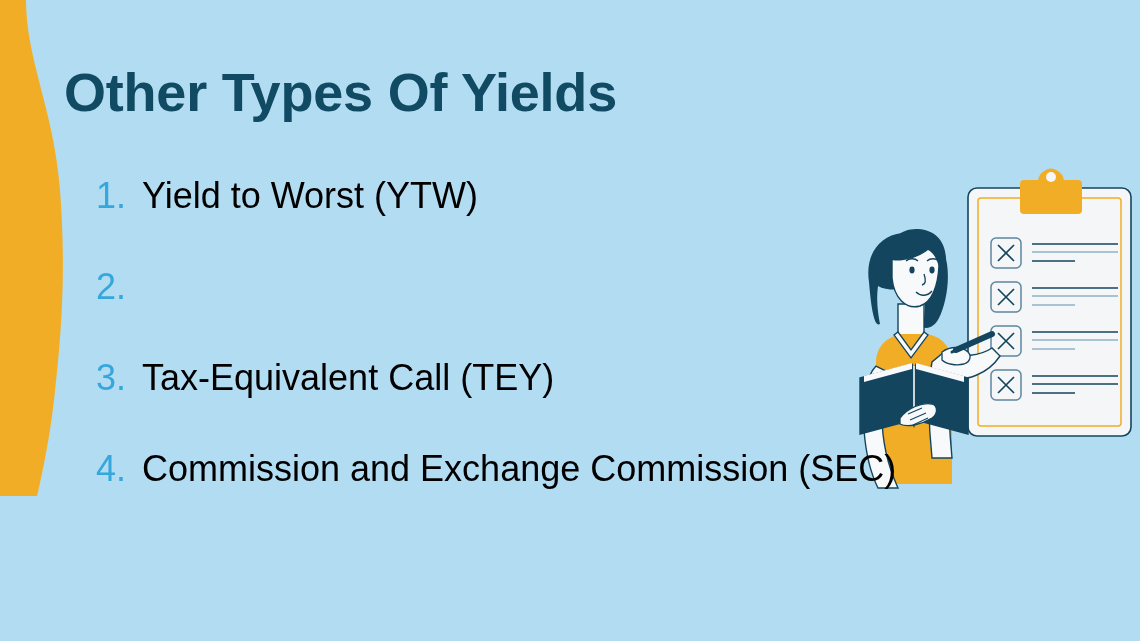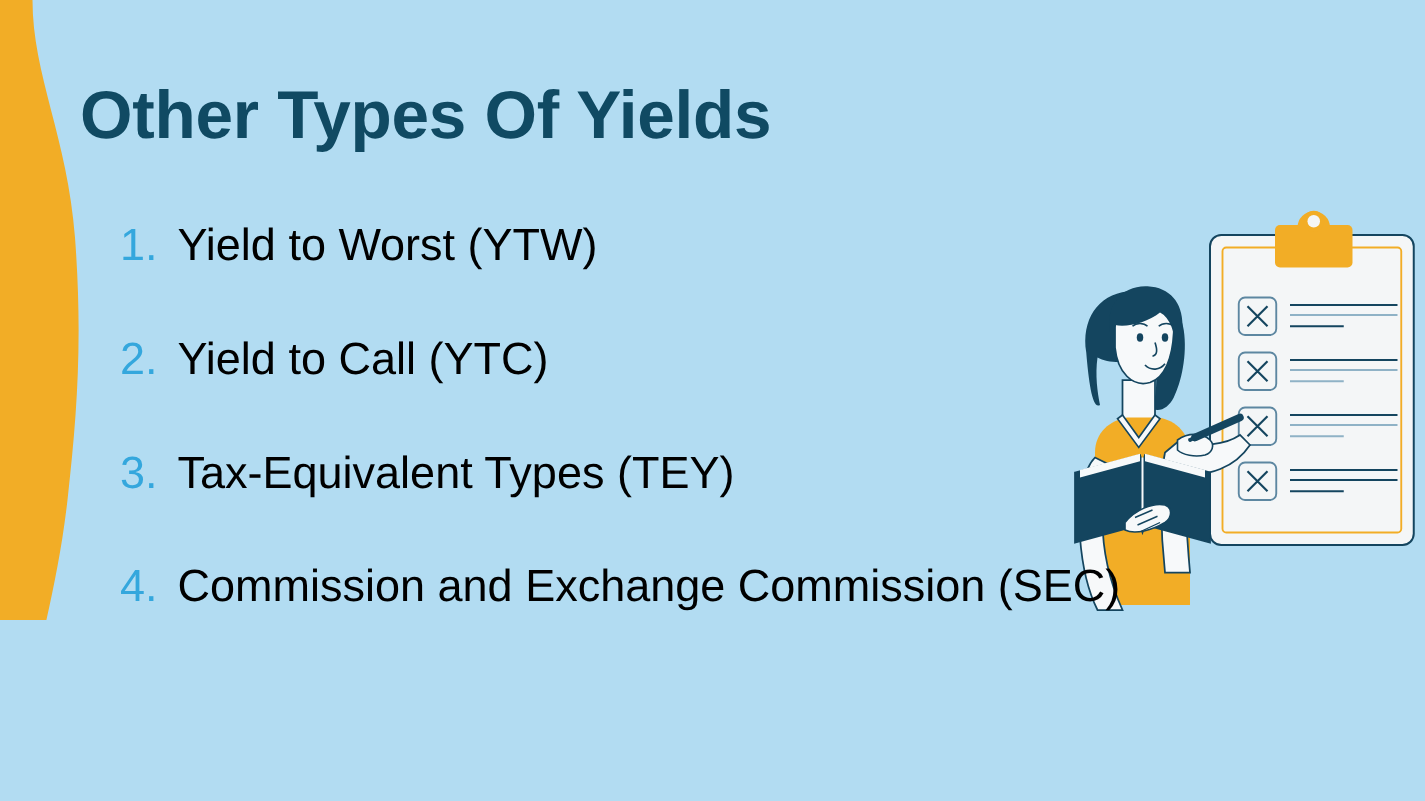--- a/index.html
+++ b/index.html
@@ -119,26 +119,25 @@
 
   <div id="list">
 
     <div class="list-item">
       <span class="li-num">1.</span>
       <span class="li-text">Yield to Worst (YTW)</span>
     </div>
 
     <div class="list-item">
       <span class="li-num">2.</span>
-      <span class="li-text">Yield to Call (YTC)</span>
     </div>
 
     <div class="list-item">
       <span class="li-num">3.</span>
-      <span class="li-text">Tax-Equivalent Types (TEY)</span>
+      <span class="li-text">Tax-Equivalent Call (TEY)</span>
     </div>
 
     <div class="list-item">
       <span class="li-num">4.</span>
       <span class="li-text">Commission and Exchange Commission (SEC)</span>
     </div>
 
   </div>
 
   <div id="logo">

